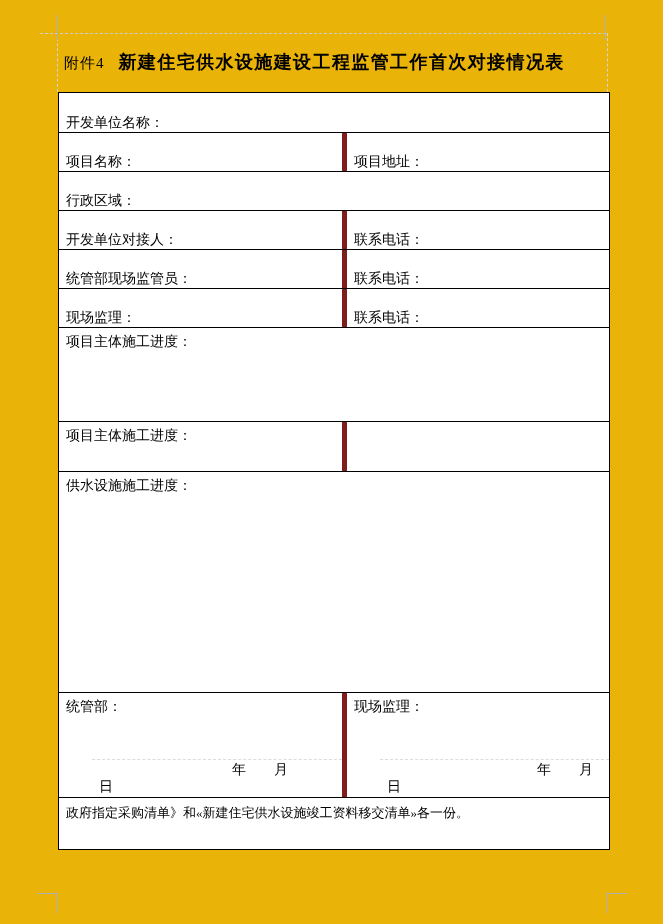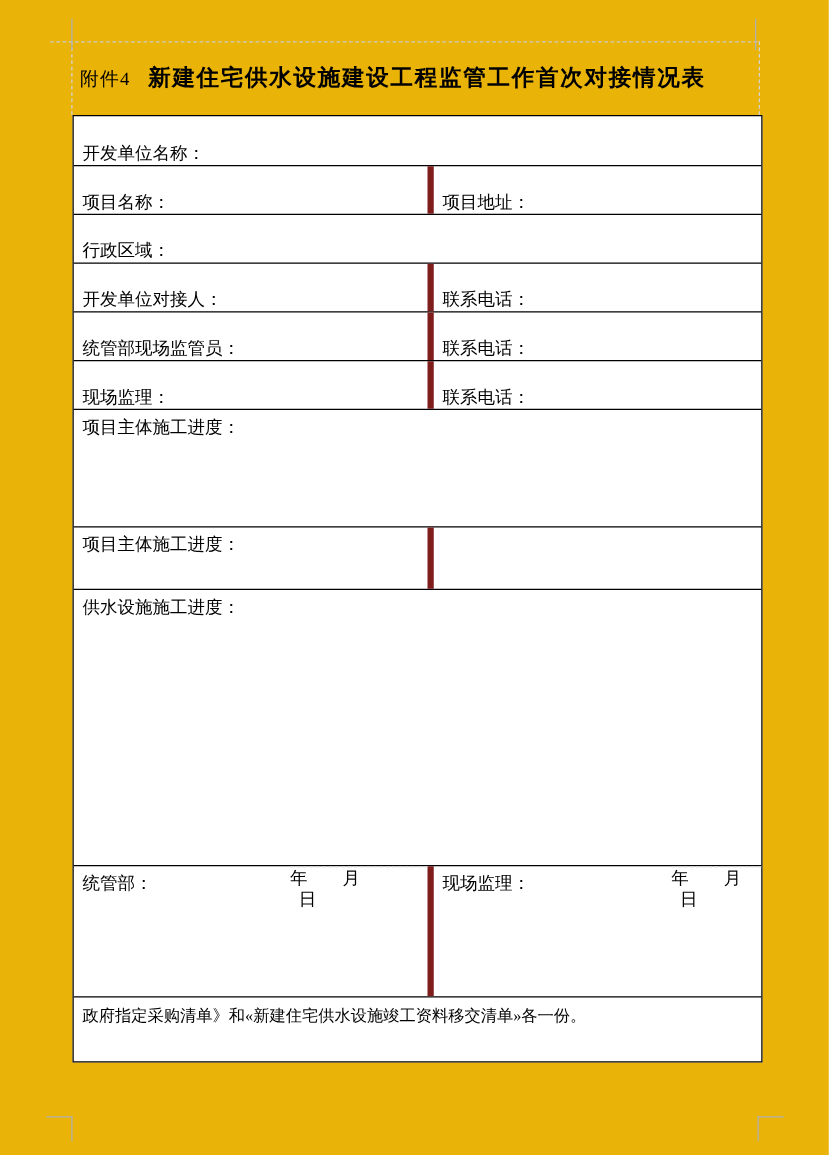--- a/index.html
+++ b/index.html
@@ -33,21 +33,21 @@
   .c2{flex:1;}
   .full{width:100%;flex:1;border-right:none;}
 
   .h39{height:39px;} .h36{height:36px;} .h94{height:94px;} .h50{height:50px;}
   .h221{height:221px;} .h105{height:105px;} .h52{height:52px;}
 
   .section-head{justify-content:center;align-items:center;font-weight:bold;
     font-size:17px;white-space:pre;padding-left:0;letter-spacing:2px;}
 
   
-  .sign-cell{display:flex;padding:0;align-items:stretch;}
+  .sign-cell{display:flex;flex-direction:column;padding:0;align-items:stretch;}
   .sign-name{flex:1;padding:5px 0 0 7px;}
   .sign-date{height:38px;border-top:1px dashed #dcdcdc;box-sizing:border-box;
     display:flex;flex-direction:column;justify-content:center;padding-bottom:2px;margin-left:33px;}
   .date-line{white-space:pre;text-align:right;line-height:17px;}
   .c1 .date-line{padding-right:54px;}
   .c2 .date-line{padding-right:16px;}
   .day-line{padding-left:7px;line-height:17px;}
 
   
   .remark{display:block;padding:4px 7px 0 7px;font-size:13px;line-height:22px;}

